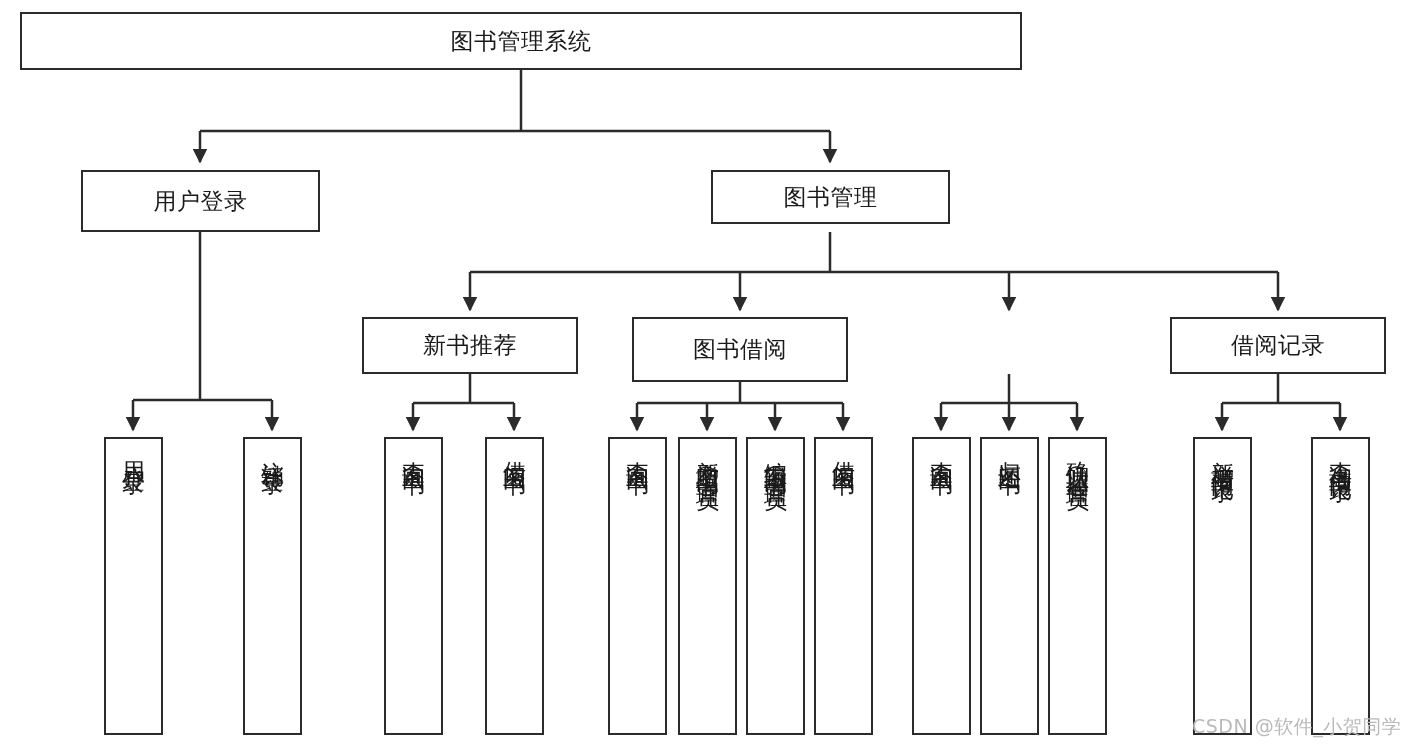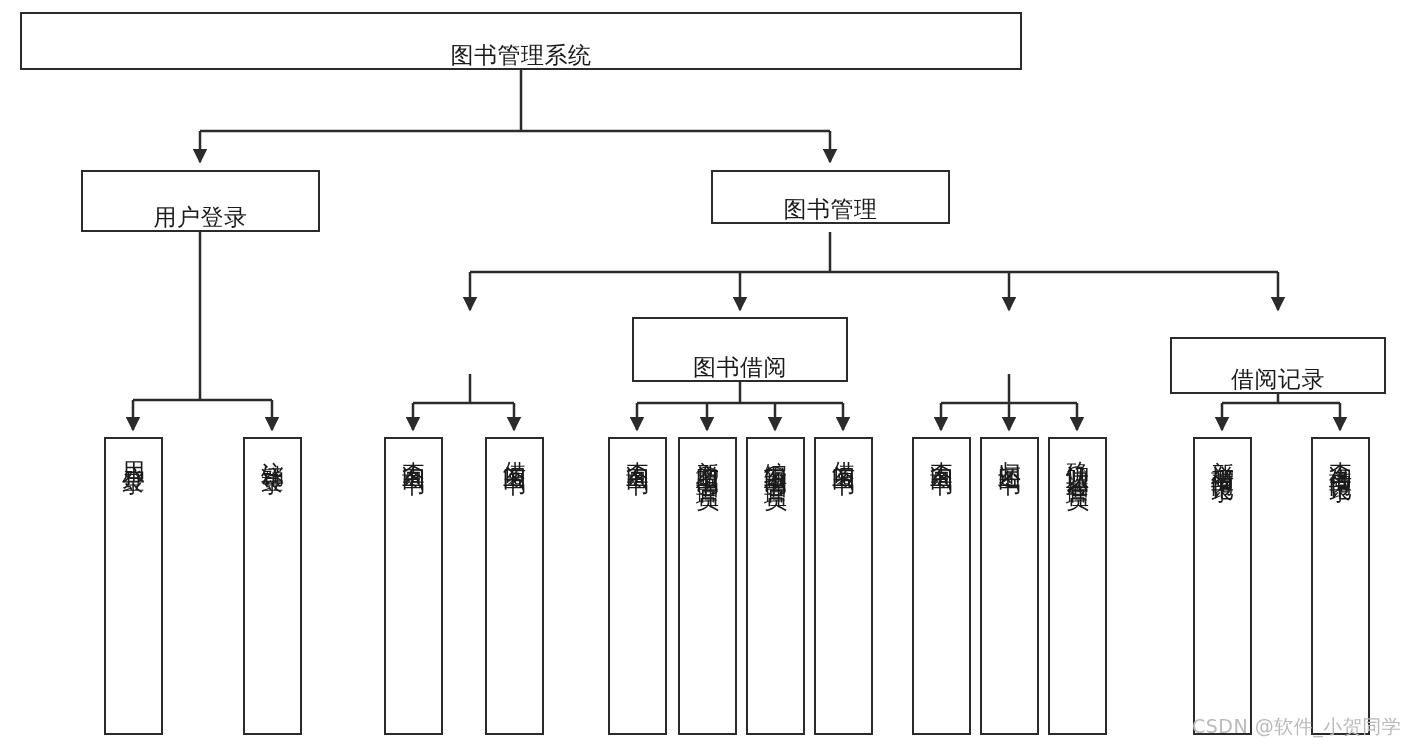--- a/index.html
+++ b/index.html
@@ -25,21 +25,21 @@
     top: 0;
     width: 1405px;
     height: 747px;
   }
   .node {
     position: absolute;
     box-sizing: border-box;
     border: 2.5px solid #2b2b2b;
     background: #ffffff;
     display: flex;
-    align-items: flex-end;
+    align-items: center;
     justify-content: center;
     color: #1a1a1a;
   }
   .node-h .label {
     font-size: 23px;
     line-height: 1.15;
     letter-spacing: 0.5px;
     white-space: nowrap;
   }
   .node-v {
@@ -124,24 +124,27 @@
     <span class="label">图书管理系统</span>
   </div>
 
   <div class="node node-h" style="left:81px; top:170px; width:239px; height:62px;">
     <span class="label">用户登录</span>
   </div>
   <div class="node node-h" style="left:711px; top:170px; width:239px; height:54px;">
     <span class="label">图书管理</span>
   </div>
 
+  <div class="node node-h" style="left:362px; top:317px; width:216px; height:57px;">
+    <span class="label">新书推荐</span>
+  </div>
   <div class="node node-h" style="left:632px; top:317px; width:216px; height:65px;">
     <span class="label">图书借阅</span>
   </div>
-  <div class="node node-h" style="left:1170px; top:317px; width:216px; height:57px;margin-top:20px;">
+  <div class="node node-h" style="left:1170px; top:317px; width:216px; height:57px;">
     <span class="label">借阅记录</span>
   </div>
 
   <div class="node node-v" style="left:104px; top:437px; width:59px; height:298px;">
     <span class="label">用户登录</span>
   </div>
   <div class="node node-v" style="left:243px; top:437px; width:59px; height:298px;">
     <span class="label">注销登录</span>
   </div>
 

